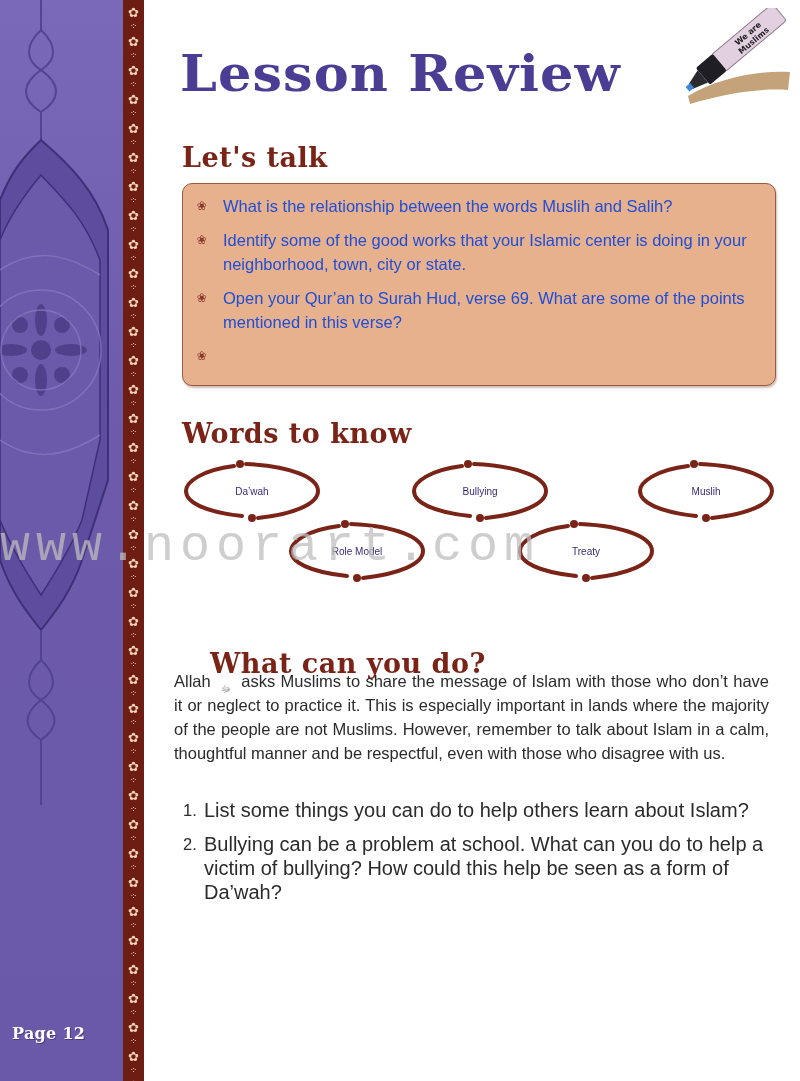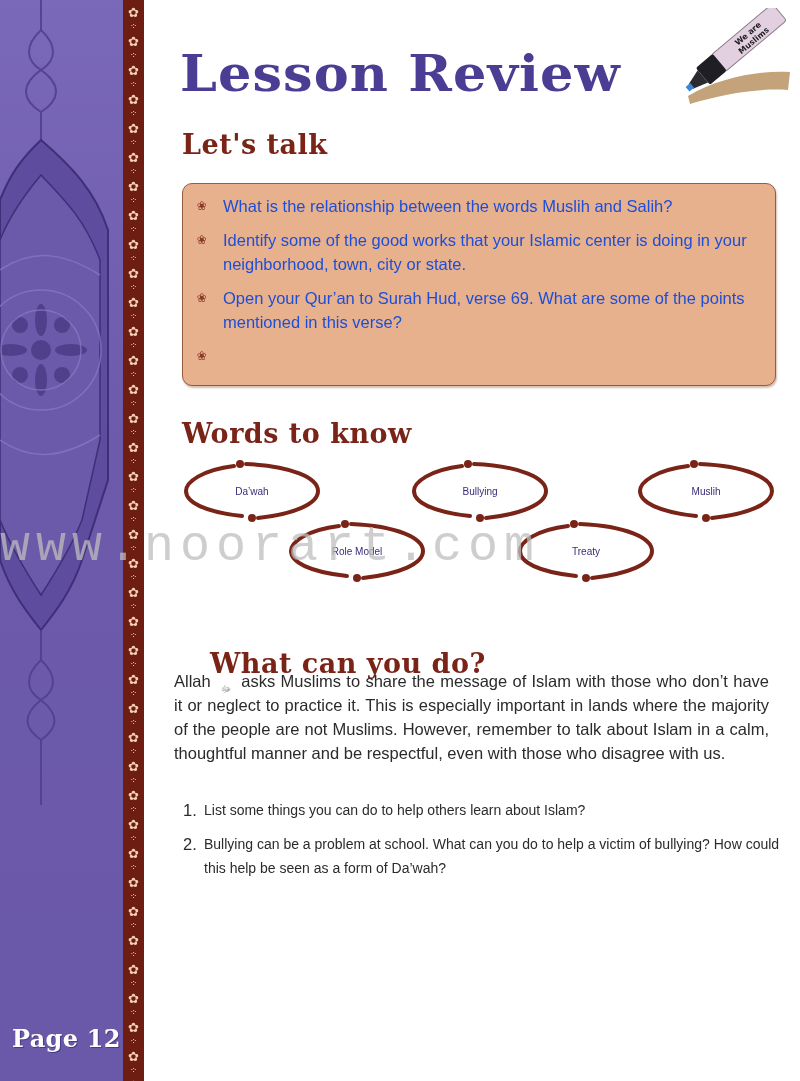--- a/index.html
+++ b/index.html
@@ -22,21 +22,21 @@
     .border-strip .flower {
       width: 13px; height: 13px; margin: 4px 0 3px 0;
       color: #f4d2b5; font-size: 13px; line-height: 13px; text-align: center;
     }
     .border-strip .dots {
       width: 9px; height: 9px; color: #f4d2b5; font-size: 9px; line-height: 9px; text-align: center;
     }
     .page-number {
       position: absolute; left: 12px; top: 1024px;
       color: #ffffff; font-family: "DejaVu Serif", serif; font-weight: bold;
-      font-size: 24px; letter-spacing: 0.3px;
+      font-size: 16px; letter-spacing: 0.3px;
       text-shadow: 1px 1px 0 #4a3a85;
     }
 
     
     .lesson-title {
       position: absolute; left: 180px; top: 44px;
       font-family: "DejaVu Serif", serif; font-weight: bold;
       font-size: 50px; color: #4b3d94; letter-spacing: 1px;
       transform: scaleX(1.05); transform-origin: left center;
     }
@@ -84,21 +84,21 @@
     .body-para {
       position: absolute; left: 174px; top: 669px; width: 595px;
       font-family: "Liberation Sans", sans-serif; font-size: 16.5px;
       line-height: 24px; color: #2b2b2b; text-align: justify;
     }
     .honorific { display: inline-block; width: 20px; height: 12px; vertical-align: middle;
       color: #888; font-size: 9px; text-align: center; }
     .q-list { position: absolute; left: 183px; top: 798px; width: 600px; }
     .q-item { display: flex; margin-bottom: 10px; }
     .q-num { width: 21px; flex: 0 0 21px; font-family: "Liberation Sans", sans-serif; font-size: 16.5px; line-height: 24px; color: #2b2b2b; }
-    .q-text { font-family: "Liberation Sans", sans-serif; font-size: 14px; line-height: 24px; color: #2b2b2b; }
+    .q-text { font-family: "Liberation Sans", sans-serif; font-size: 20px; line-height: 24px; color: #2b2b2b; }
   </style>
 </head>
 <body>
 
 <div class="side-panel">
   <svg width="123" height="1081" viewBox="0 0 123 1081">
     <g fill="none" stroke="#4f3f8a" stroke-width="2" opacity="0.85">
       <line x1="41" y1="0" x2="41" y2="30"></line>
       <path d="M41 30 C25 45, 25 60, 41 70 C57 60, 57 45, 41 30 Z"></path>
       <path d="M41 70 C20 85, 22 100, 41 112 C60 100, 62 85, 41 70 Z"></path>
@@ -218,21 +218,21 @@
   <g transform="rotate(-40 60 48)">
     <rect x="40" y="30" width="80" height="22" rx="3" fill="#e2cfe0" stroke="#8a7a8a" stroke-width="1"></rect>
     <rect x="20" y="30" width="22" height="22" rx="2" fill="#1e1e24"></rect>
     <polygon points="20,33 4,38 4,44 20,49" fill="#2a2a30"></polygon>
     <rect x="0" y="38" width="6" height="6" fill="#3a86d8"></rect>
     <text x="82" y="40" font-family="DejaVu Sans" font-size="8" font-weight="bold" fill="#222" text-anchor="middle">We are</text>
     <text x="82" y="49" font-family="DejaVu Sans" font-size="8" font-weight="bold" fill="#222" text-anchor="middle">Muslims</text>
   </g>
 </svg>
 
-<div class="section-title" style="top:129px;">Let's talk</div>
+<div class="section-title" style="top:142px;">Let's talk</div>
 <div class="talk-box">
   <div class="talk-item">
     <span class="talk-bullet">❀</span>
     <span class="talk-text">What is the relationship between the words Muslih and Salih?</span>
   </div>
   <div class="talk-item">
     <span class="talk-bullet">❀</span>
     <span class="talk-text">Identify some of the good works that your Islamic center is doing in your neighborhood, town, city or state.</span>
   </div>
   <div class="talk-item">

